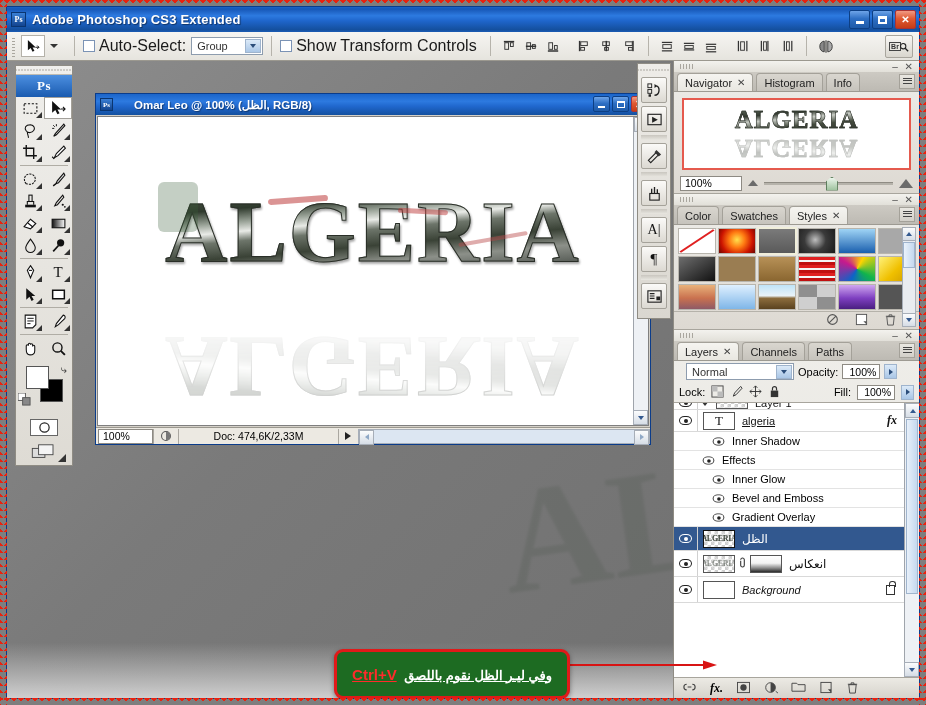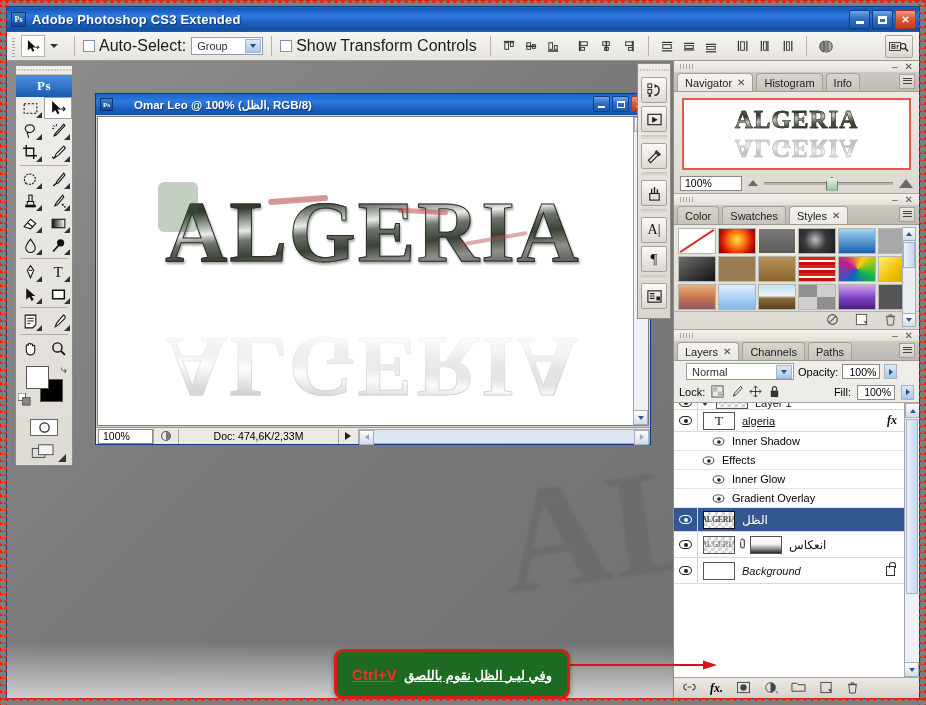--- a/index.html
+++ b/index.html
@@ -1157,20 +1157,24 @@
           <div class="eff-row head">
             <span class="eye"></span>
             <span>Effects</span>
           </div>
           <div class="eff-row">
             <span class="eye"></span>
             <span>Inner Glow</span>
           </div>
           <div class="eff-row">
             <span class="eye"></span>
+            <span>Bevel and Emboss</span>
+          </div>
+          <div class="eff-row">
+            <span class="eye"></span>
             <span>Gradient Overlay</span>
           </div>
 
           <div class="layer-row selected" style="height:24px">
             <div class="eye-cell">
                 <span class="eye"></span>
               </div>
             <div class="thumb" style="border-color:#111">
               <span class="mini-alg">ALGERIA</span>
             </div>

